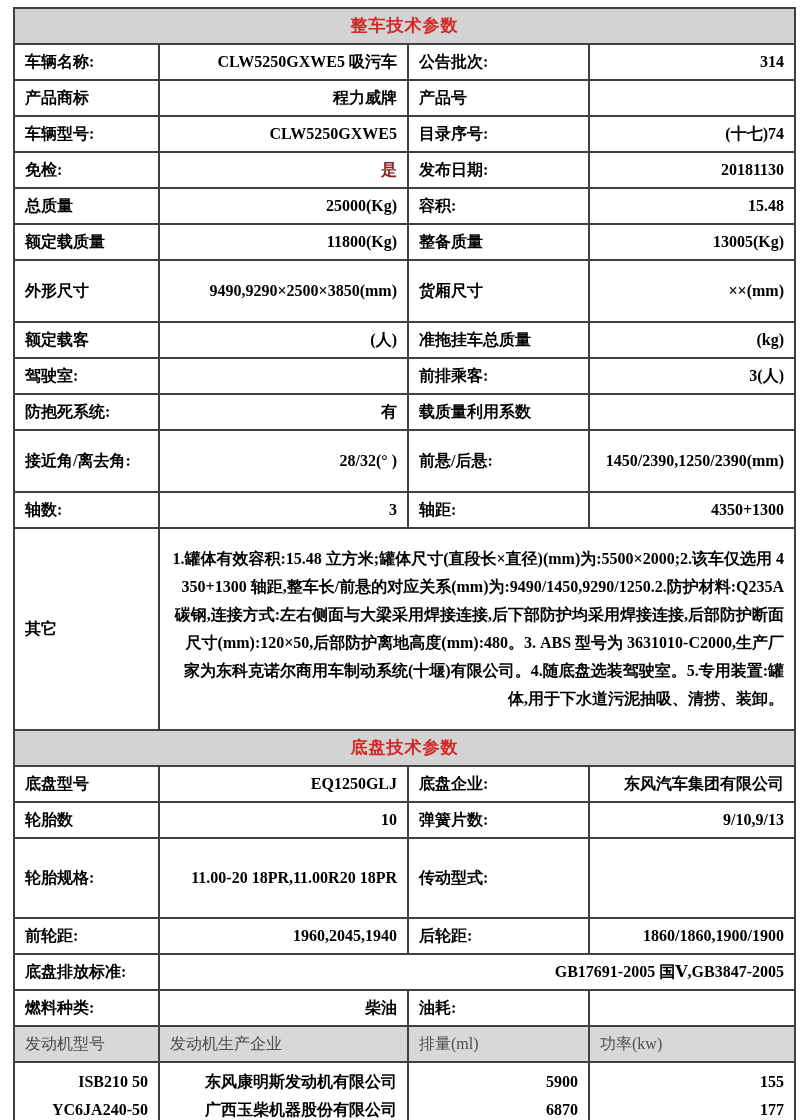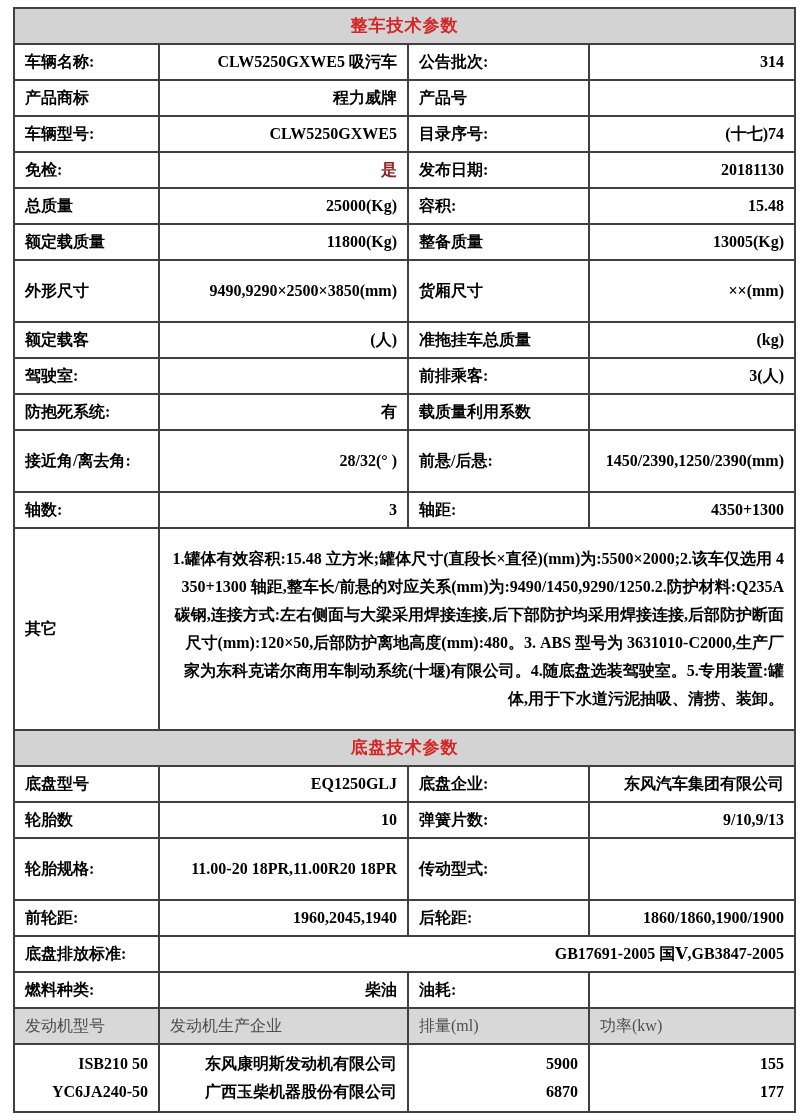--- a/index.html
+++ b/index.html
@@ -152,21 +152,21 @@
           <td class="val">EQ1250GLJ</td>
           <td class="lbl">底盘企业:</td>
           <td class="val">东风汽车集团有限公司</td>
         </tr>
         <tr style="height: 34px;">
           <td class="lbl">轮胎数</td>
           <td class="val">10</td>
           <td class="lbl">弹簧片数:</td>
           <td class="val">9/10,9/13</td>
         </tr>
-        <tr style="height: 62px;">
+        <tr style="height: 80px;">
           <td class="lbl">轮胎规格:</td>
           <td class="val">11.00-20 18PR,11.00R20 18PR</td>
           <td class="lbl">传动型式:</td>
           <td class="val"></td>
         </tr>
         <tr style="height: 34px;">
           <td class="lbl">前轮距:</td>
           <td class="val">1960,2045,1940</td>
           <td class="lbl">后轮距:</td>
           <td class="val">1860/1860,1900/1900</td>

